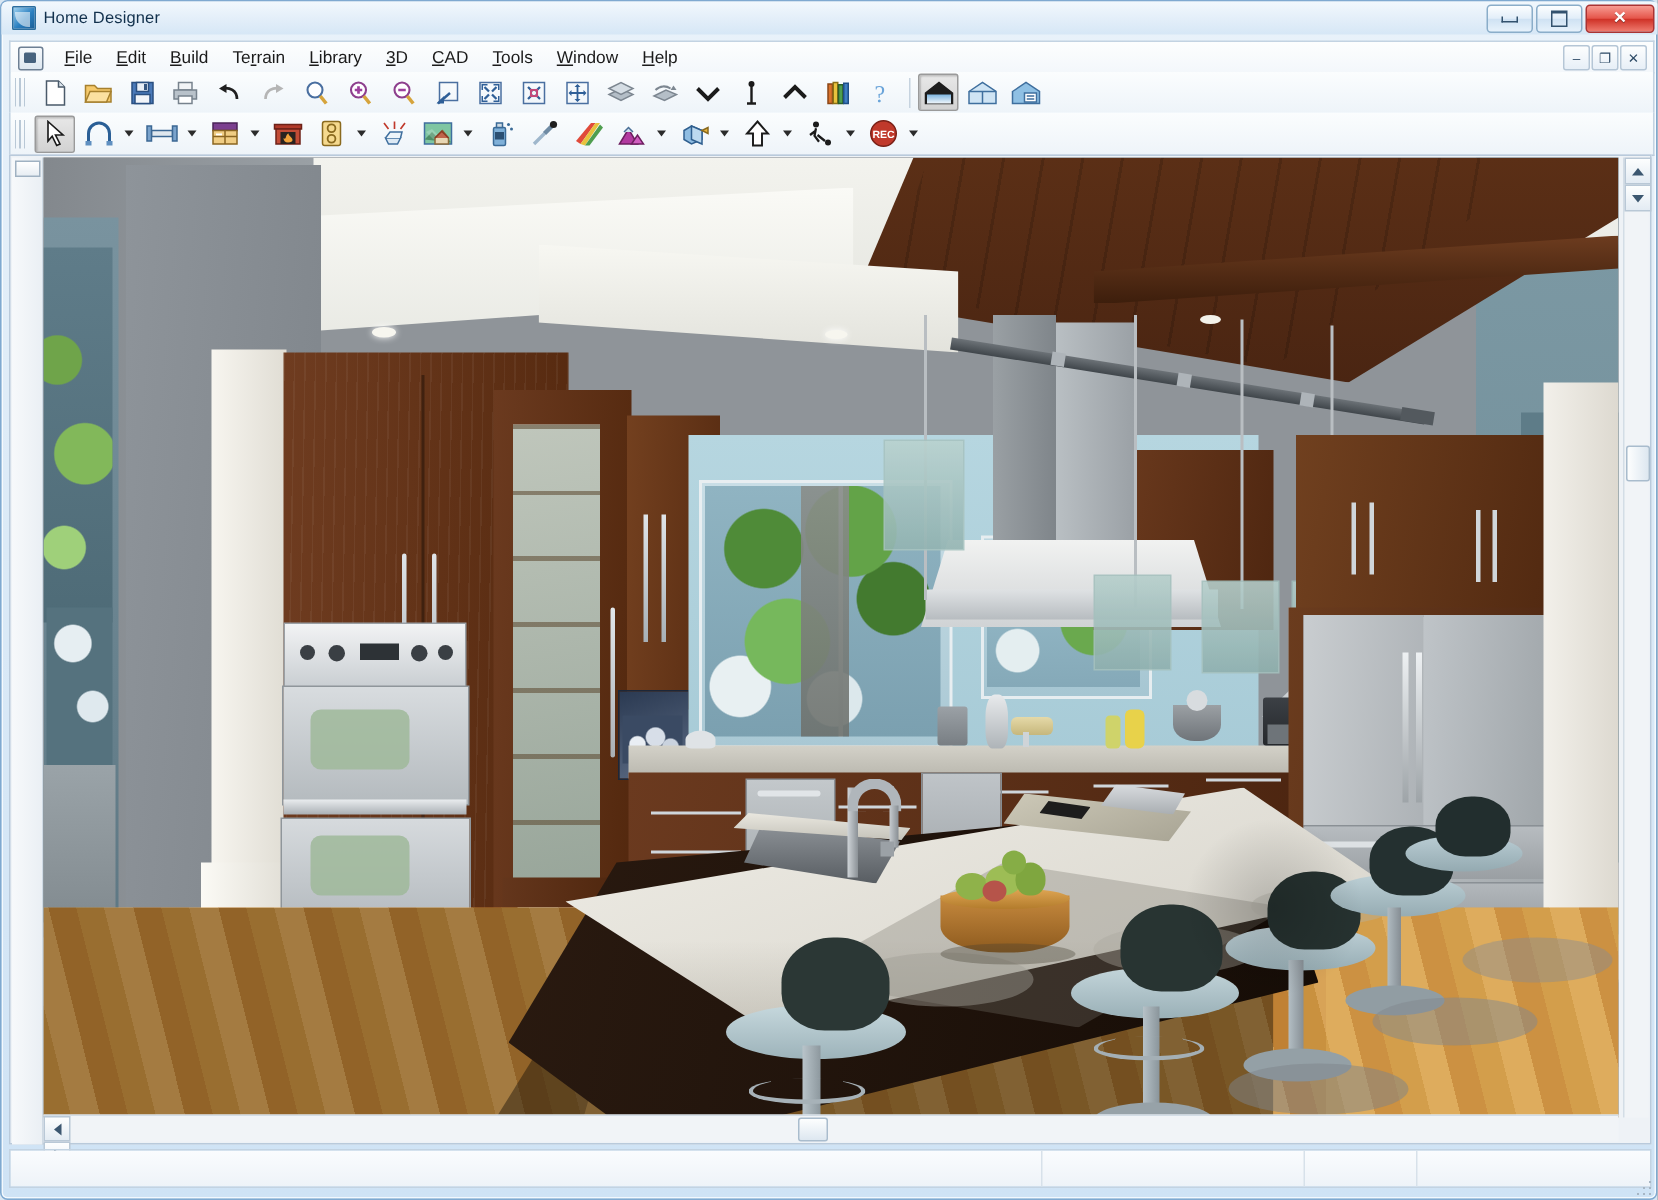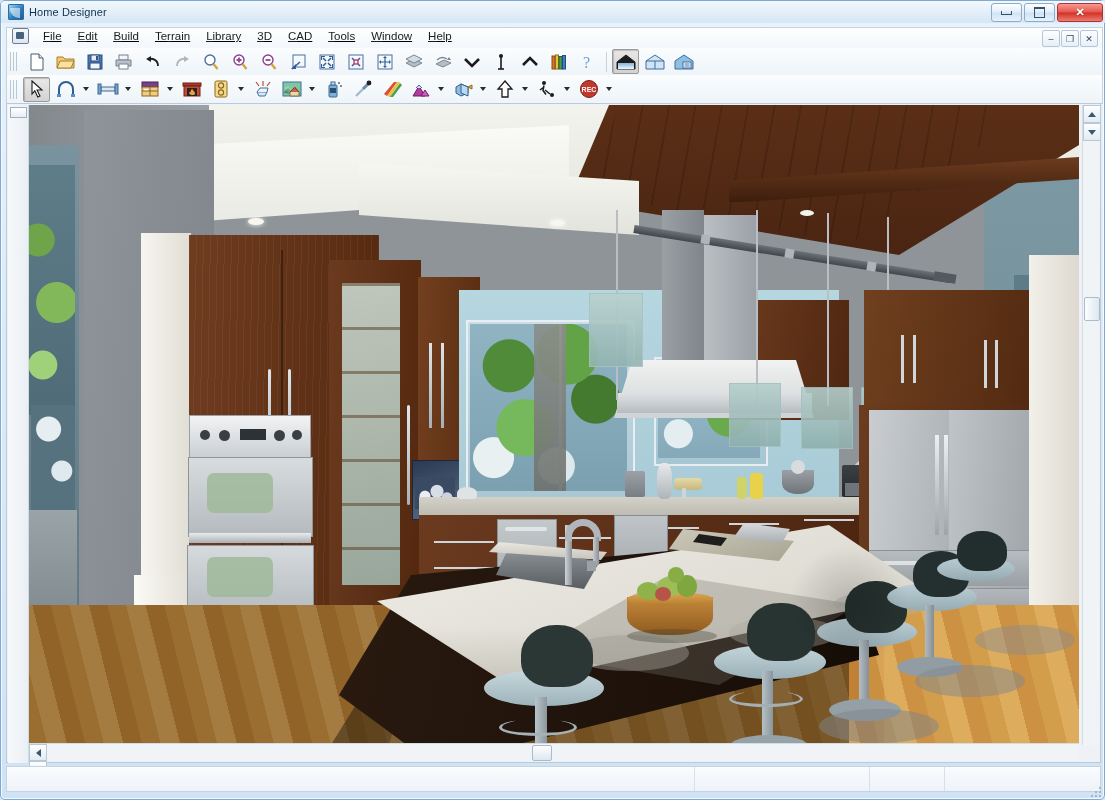--- a/index.html
+++ b/index.html
@@ -41,23 +41,23 @@
     width:44px;border-color:#a33;
     background:linear-gradient(180deg,#f79b92 0%,#e5554a 48%,#cf3227 52%,#ef7b6f 100%);
   }
   .wb-g{display:block;}
   .g-min{width:9px;height:3px;border:1px solid #33526e;border-top:0;background:transparent;}
   .g-max{width:9px;height:8px;border:1px solid #33526e;border-top-width:2px;}
   .g-close{color:#fff;font-size:11px;font-weight:bold;line-height:1;text-shadow:0 1px 0 rgba(0,0,0,.4);}
   
   .menubar{
     position:absolute;left:5px;top:26px;width:1095px;height:21px;
-    display:flex;
+    display:flex;align-items:center;
     background:linear-gradient(180deg,#fdfefe 0%,#f3f7fb 100%);
-    border:1px solid #c3d3e2;border-bottom:0;text-decoration:underline;
+    border:1px solid #c3d3e2;border-bottom:0;
   }
   .menu-sysicon{
     width:15px;height:14px;margin:0 6px 0 5px;flex:0 0 auto;
     border:1px solid #6d7f93;border-radius:2px;
     background:linear-gradient(180deg,#f6f9fc,#dde7f0);
     position:relative;
   }
   .menu-sysicon:after{
     content:"";position:absolute;left:3px;top:3px;width:8px;height:7px;
     background:#46627e;border-radius:1px;

